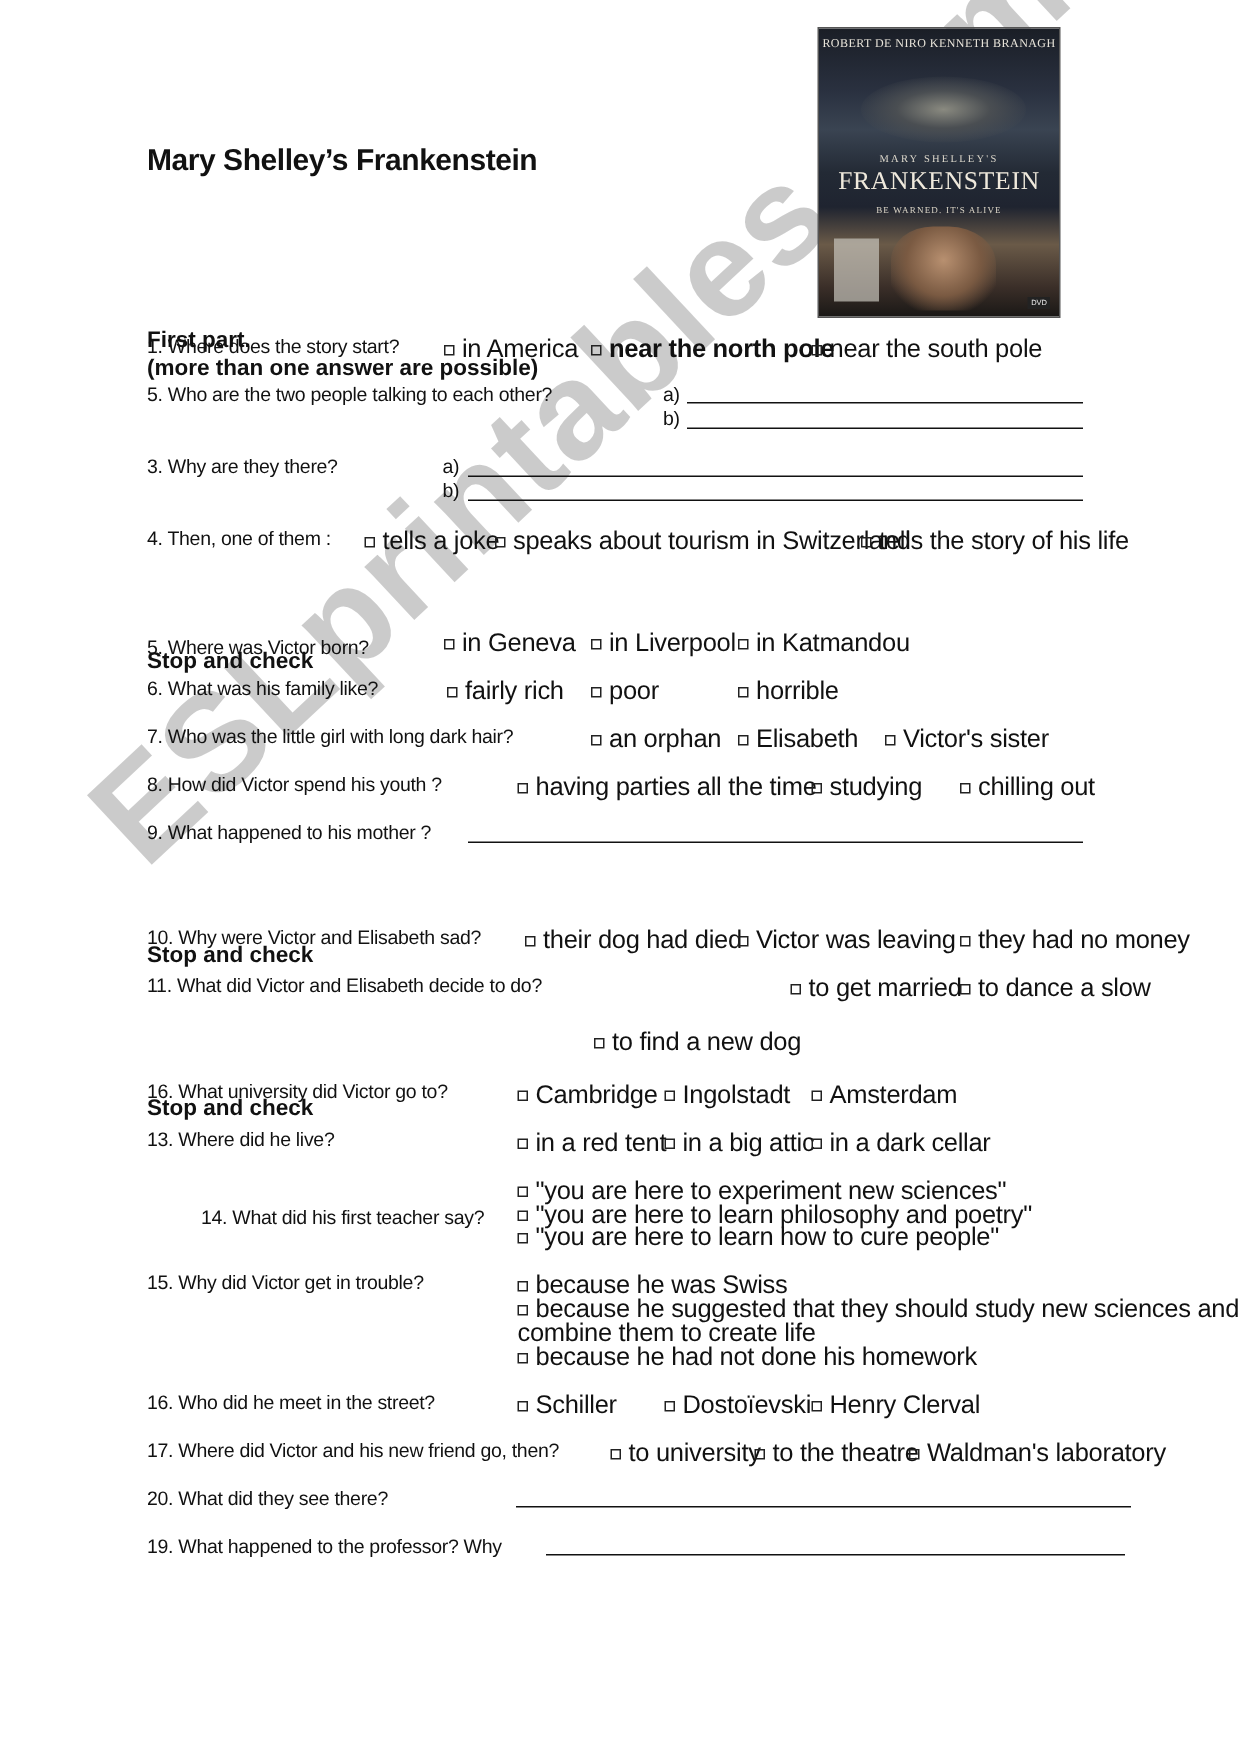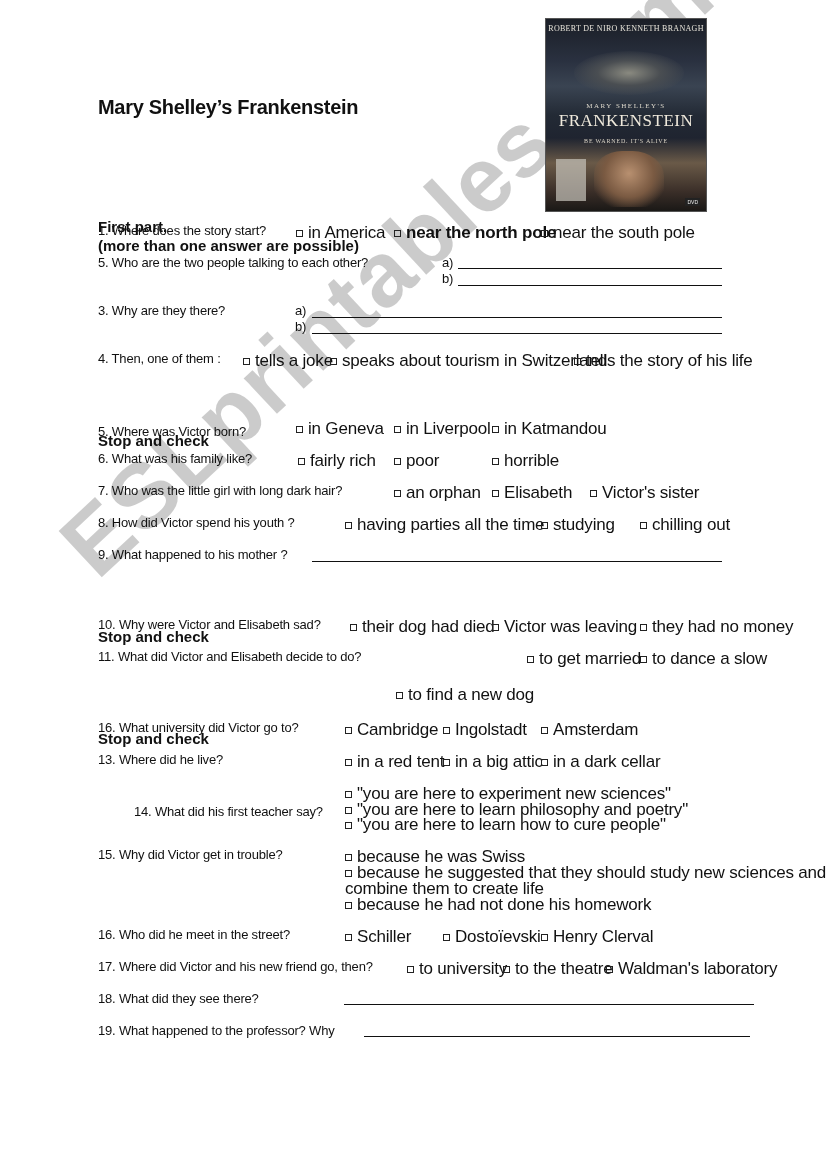--- a/index.html
+++ b/index.html
@@ -135,17 +135,17 @@
 <div class="abs q" style="left:98px; top:927px;">16. Who did he meet in the street?</div>
 <div class="abs opt" style="left:345px; top:927px;"><span class="box"></span><span>Schiller</span></div>
 <div class="abs opt" style="left:443px; top:927px;"><span class="box"></span><span>Dostoïevski</span></div>
 <div class="abs opt" style="left:541px; top:927px;"><span class="box"></span><span>Henry Clerval</span></div>
 
 <div class="abs q" style="left:98px; top:959px;">17. Where did Victor and his new friend go, then?</div>
 <div class="abs opt" style="left:407px; top:959px;"><span class="box"></span><span>to university</span></div>
 <div class="abs opt" style="left:503px; top:959px;"><span class="box"></span><span>to the theatre</span></div>
 <div class="abs opt" style="left:606px; top:959px;"><span class="box"></span><span>Waldman's laboratory</span></div>
 
-<div class="abs q" style="left:98px; top:991px;">18. What did they see there?</div>
+<div class="abs q" style="left:98px; top:991px;">20. What did they see there?</div>
 <div class="abs line" style="left:344px; top:1004px; width:410px;"></div>
 
 <div class="abs q" style="left:98px; top:1023px;">19. What happened to the professor? Why</div>
 <div class="abs line" style="left:364px; top:1036px; width:386px;"></div>
 
 </body></html>

